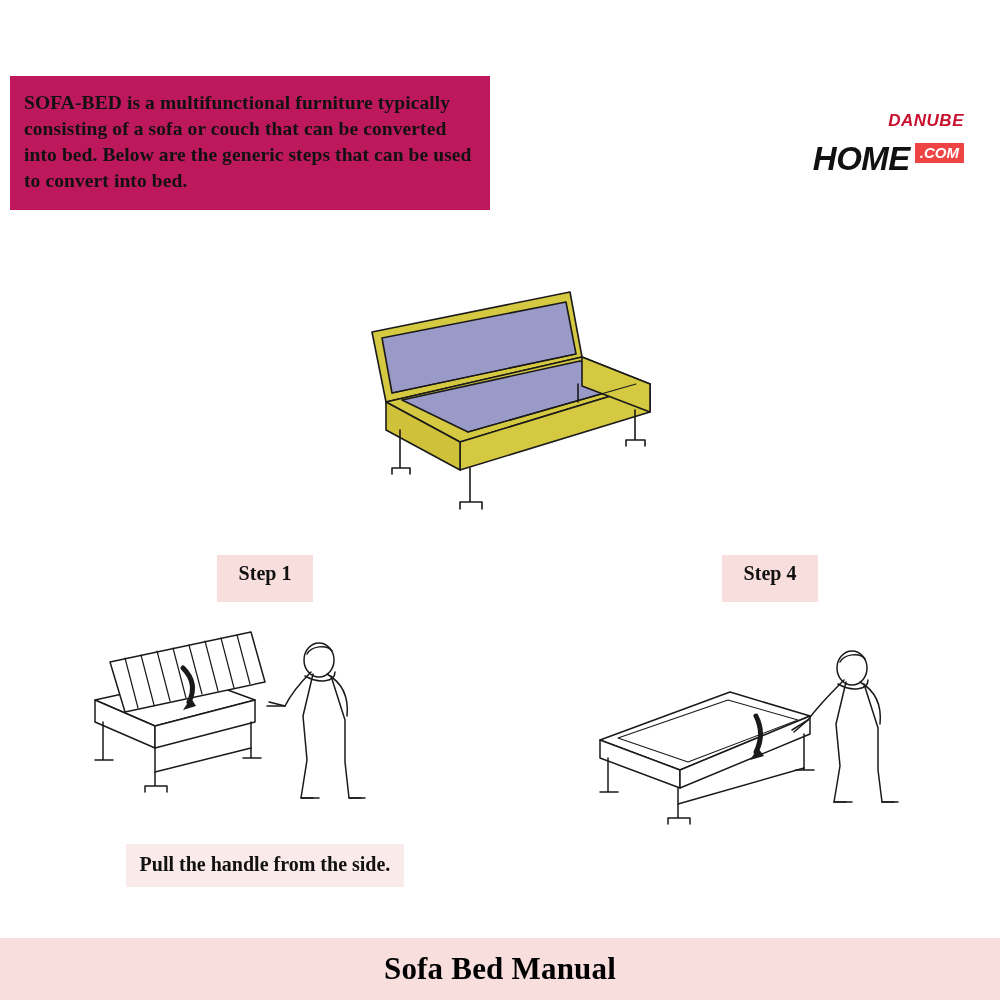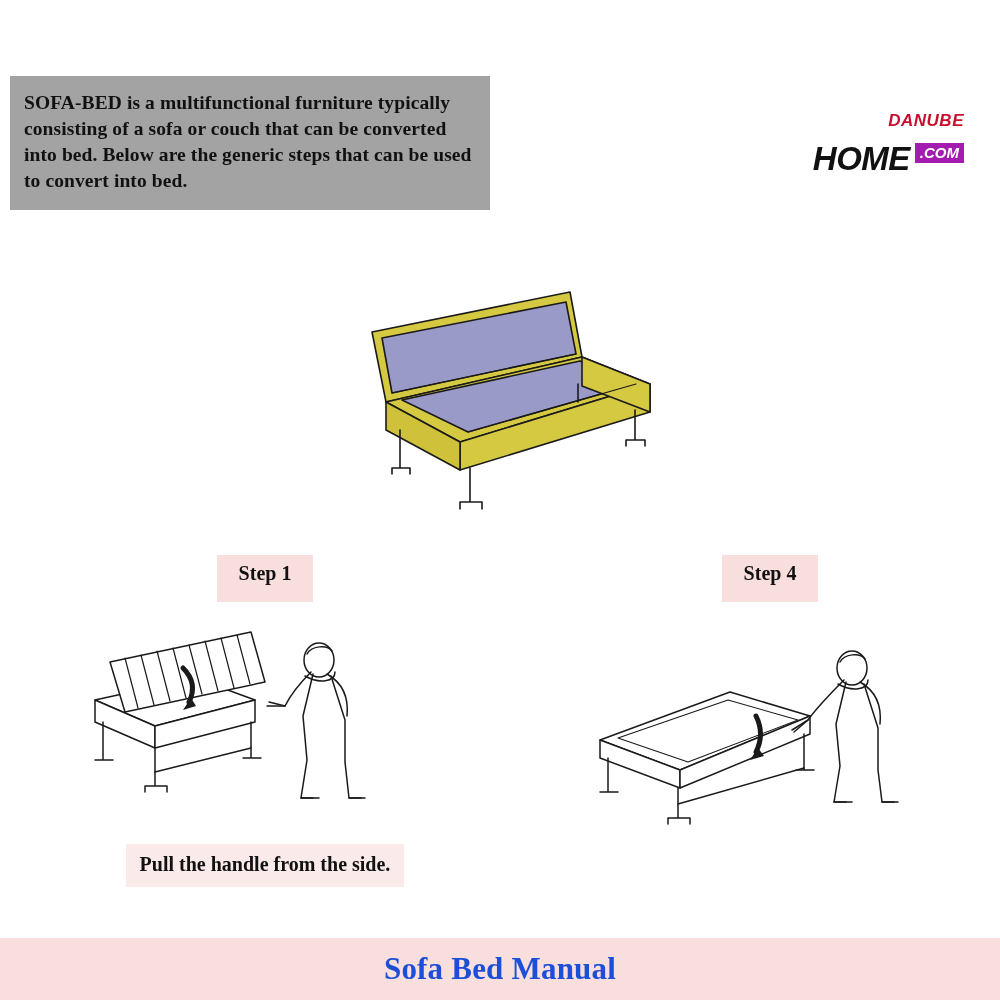--- a/index.html
+++ b/index.html
@@ -14,21 +14,21 @@
     position: relative;
     overflow: hidden;
   }
 
   
   .intro-box {
     position: absolute;
     left: 10px;
     top: 76px;
     width: 480px;
-    background: #a3a3a3;
+    background: #be185d;
     padding: 14px 16px 16px 14px;
     box-sizing: border-box;
   }
   .intro-box p {
     margin: 0;
     font-size: 19.5px;
     line-height: 1.33;
     font-weight: bold;
     color: #111111;
     letter-spacing: 0.1px;
@@ -60,21 +60,21 @@
   }
   .logo-home {
     font-size: 33px;
     font-weight: bold;
     font-style: italic;
     color: #111111;
     letter-spacing: -0.5px;
     margin-top: 11px;
   }
   .logo-com {
-    background: #a21caf;
+    background: #ef4444;
     color: #ffffff;
     font-size: 15px;
     font-weight: bold;
     font-style: italic;
     padding: 2px 5px 3px 5px;
     margin-left: 5px;
   }
 
   
   .hero-figure {
@@ -132,21 +132,21 @@
     width: 1000px;
     height: 62px;
     background: #f9dede;
     display: flex;
     align-items: center;
     justify-content: center;
   }
   .footer-title {
     font-size: 31px;
     font-weight: bold;
-    color: #1d4ed8;
+    color: #000000;
     letter-spacing: 0.2px;
   }
 </style>
 </head>
 <body>
 
 <div class="intro-box">
   <p>SOFA-BED is a multifunctional furniture typically consisting of a sofa or couch that can be converted into bed. Below are the generic steps that can be used to convert into bed.</p>
 </div>
 

